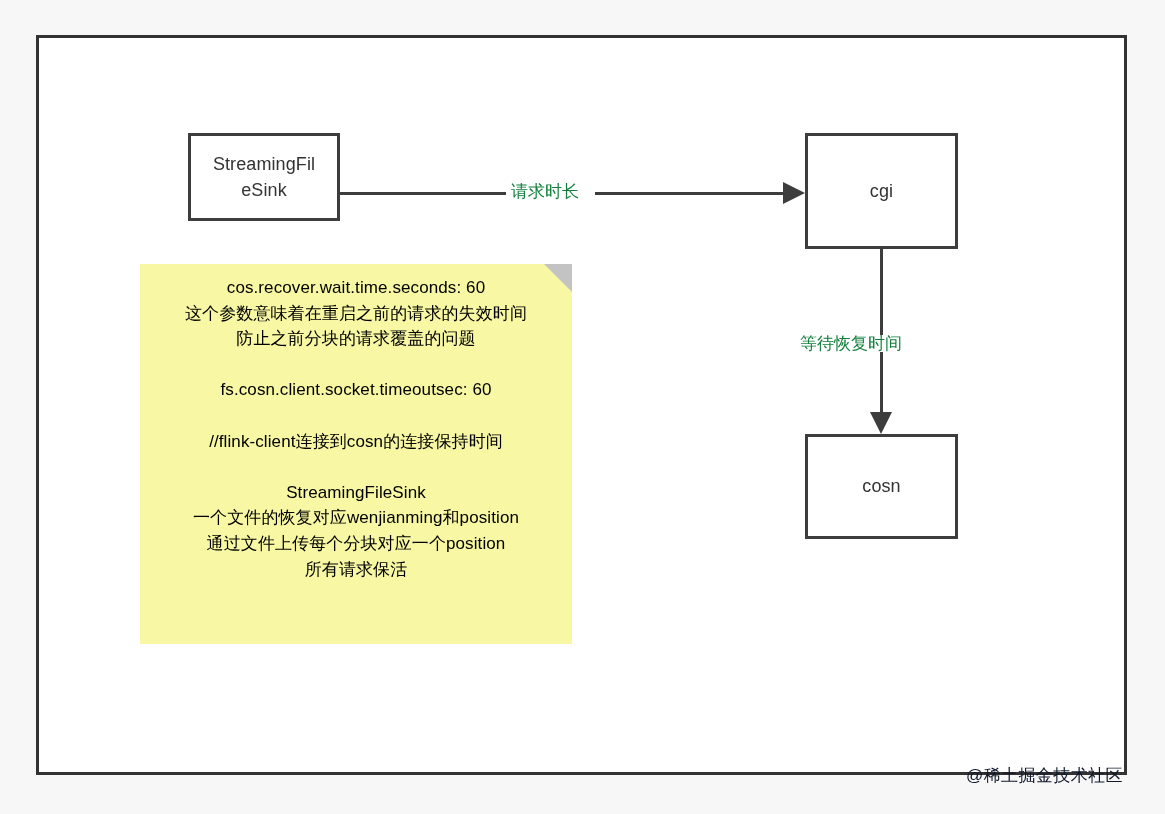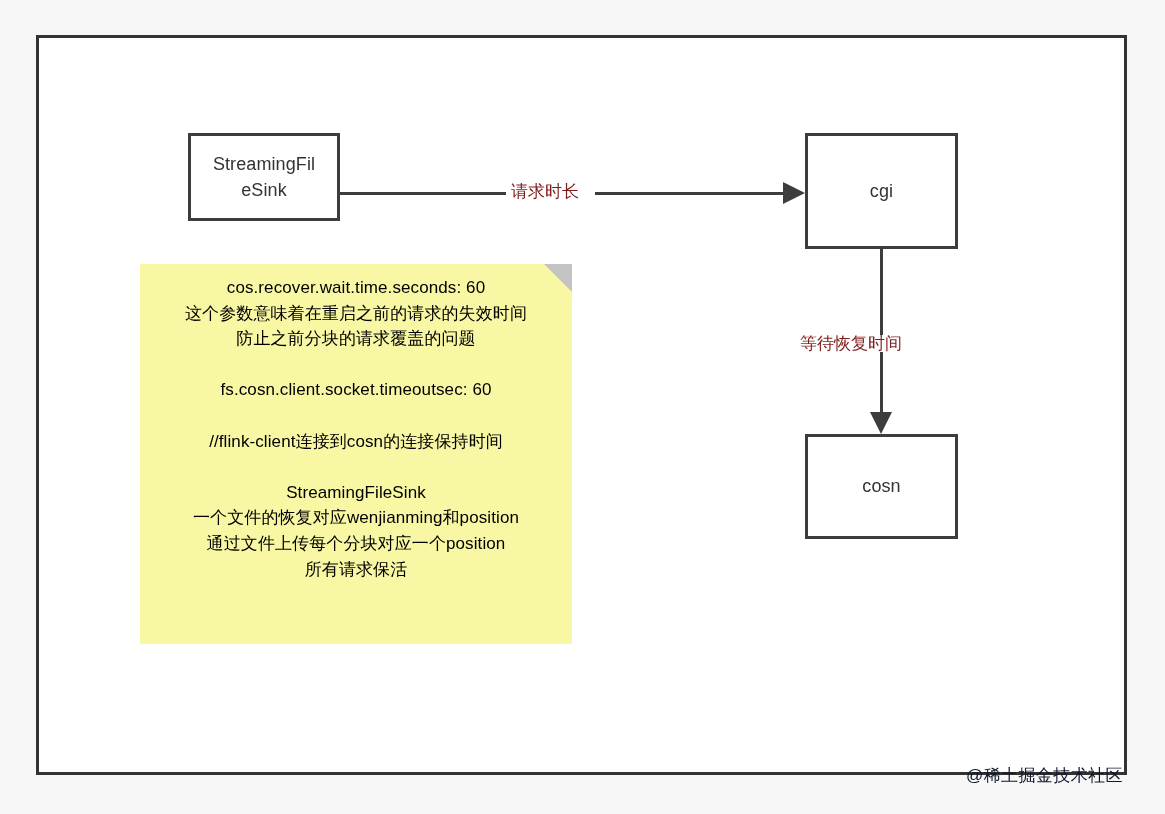--- a/index.html
+++ b/index.html
@@ -108,21 +108,21 @@
     left: 556px;
     top: 154px;
     width: 190px;
   }
   #edge-request-arrow {
     left: 744px;
     top: 144px;
   }
   .edge-label {
     position: absolute;
-    color: #7f1d1d;
+    color: #15803d;
     font-size: 17px;
     line-height: 1;
     white-space: nowrap;
     background: #ffffff;
   }
   #label-request-duration {
     left: 469px;
     top: 145px;
     padding: 0 3px;
   }

